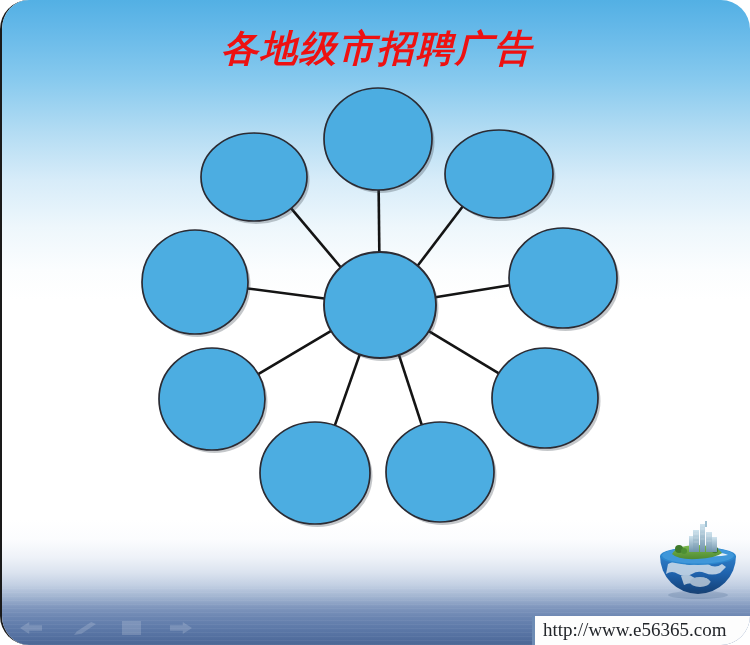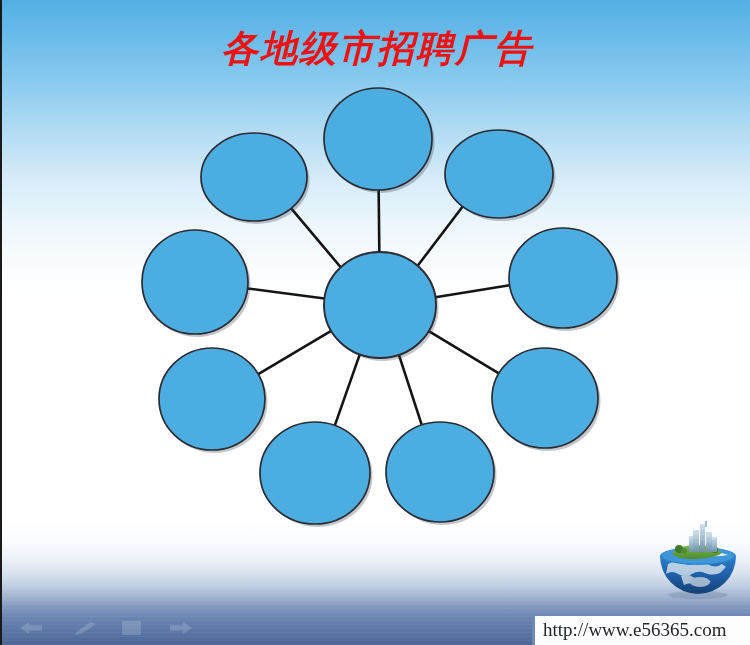--- a/index.html
+++ b/index.html
@@ -13,20 +13,21 @@
   }
 
   #slide {
     position: relative;
     width: 750px;
     height: 645px;
     overflow: hidden;
     background: #ffffff;
     box-sizing: border-box;
     border-left: 2px solid #1a1a1a;
+    border-radius: 29px;
   }
 
   
   .bg-sky {
     position: absolute;
     left: 0; top: 0;
     width: 750px;
     height: 300px;
     background: linear-gradient(to bottom,
         #53b0e4 0%,

